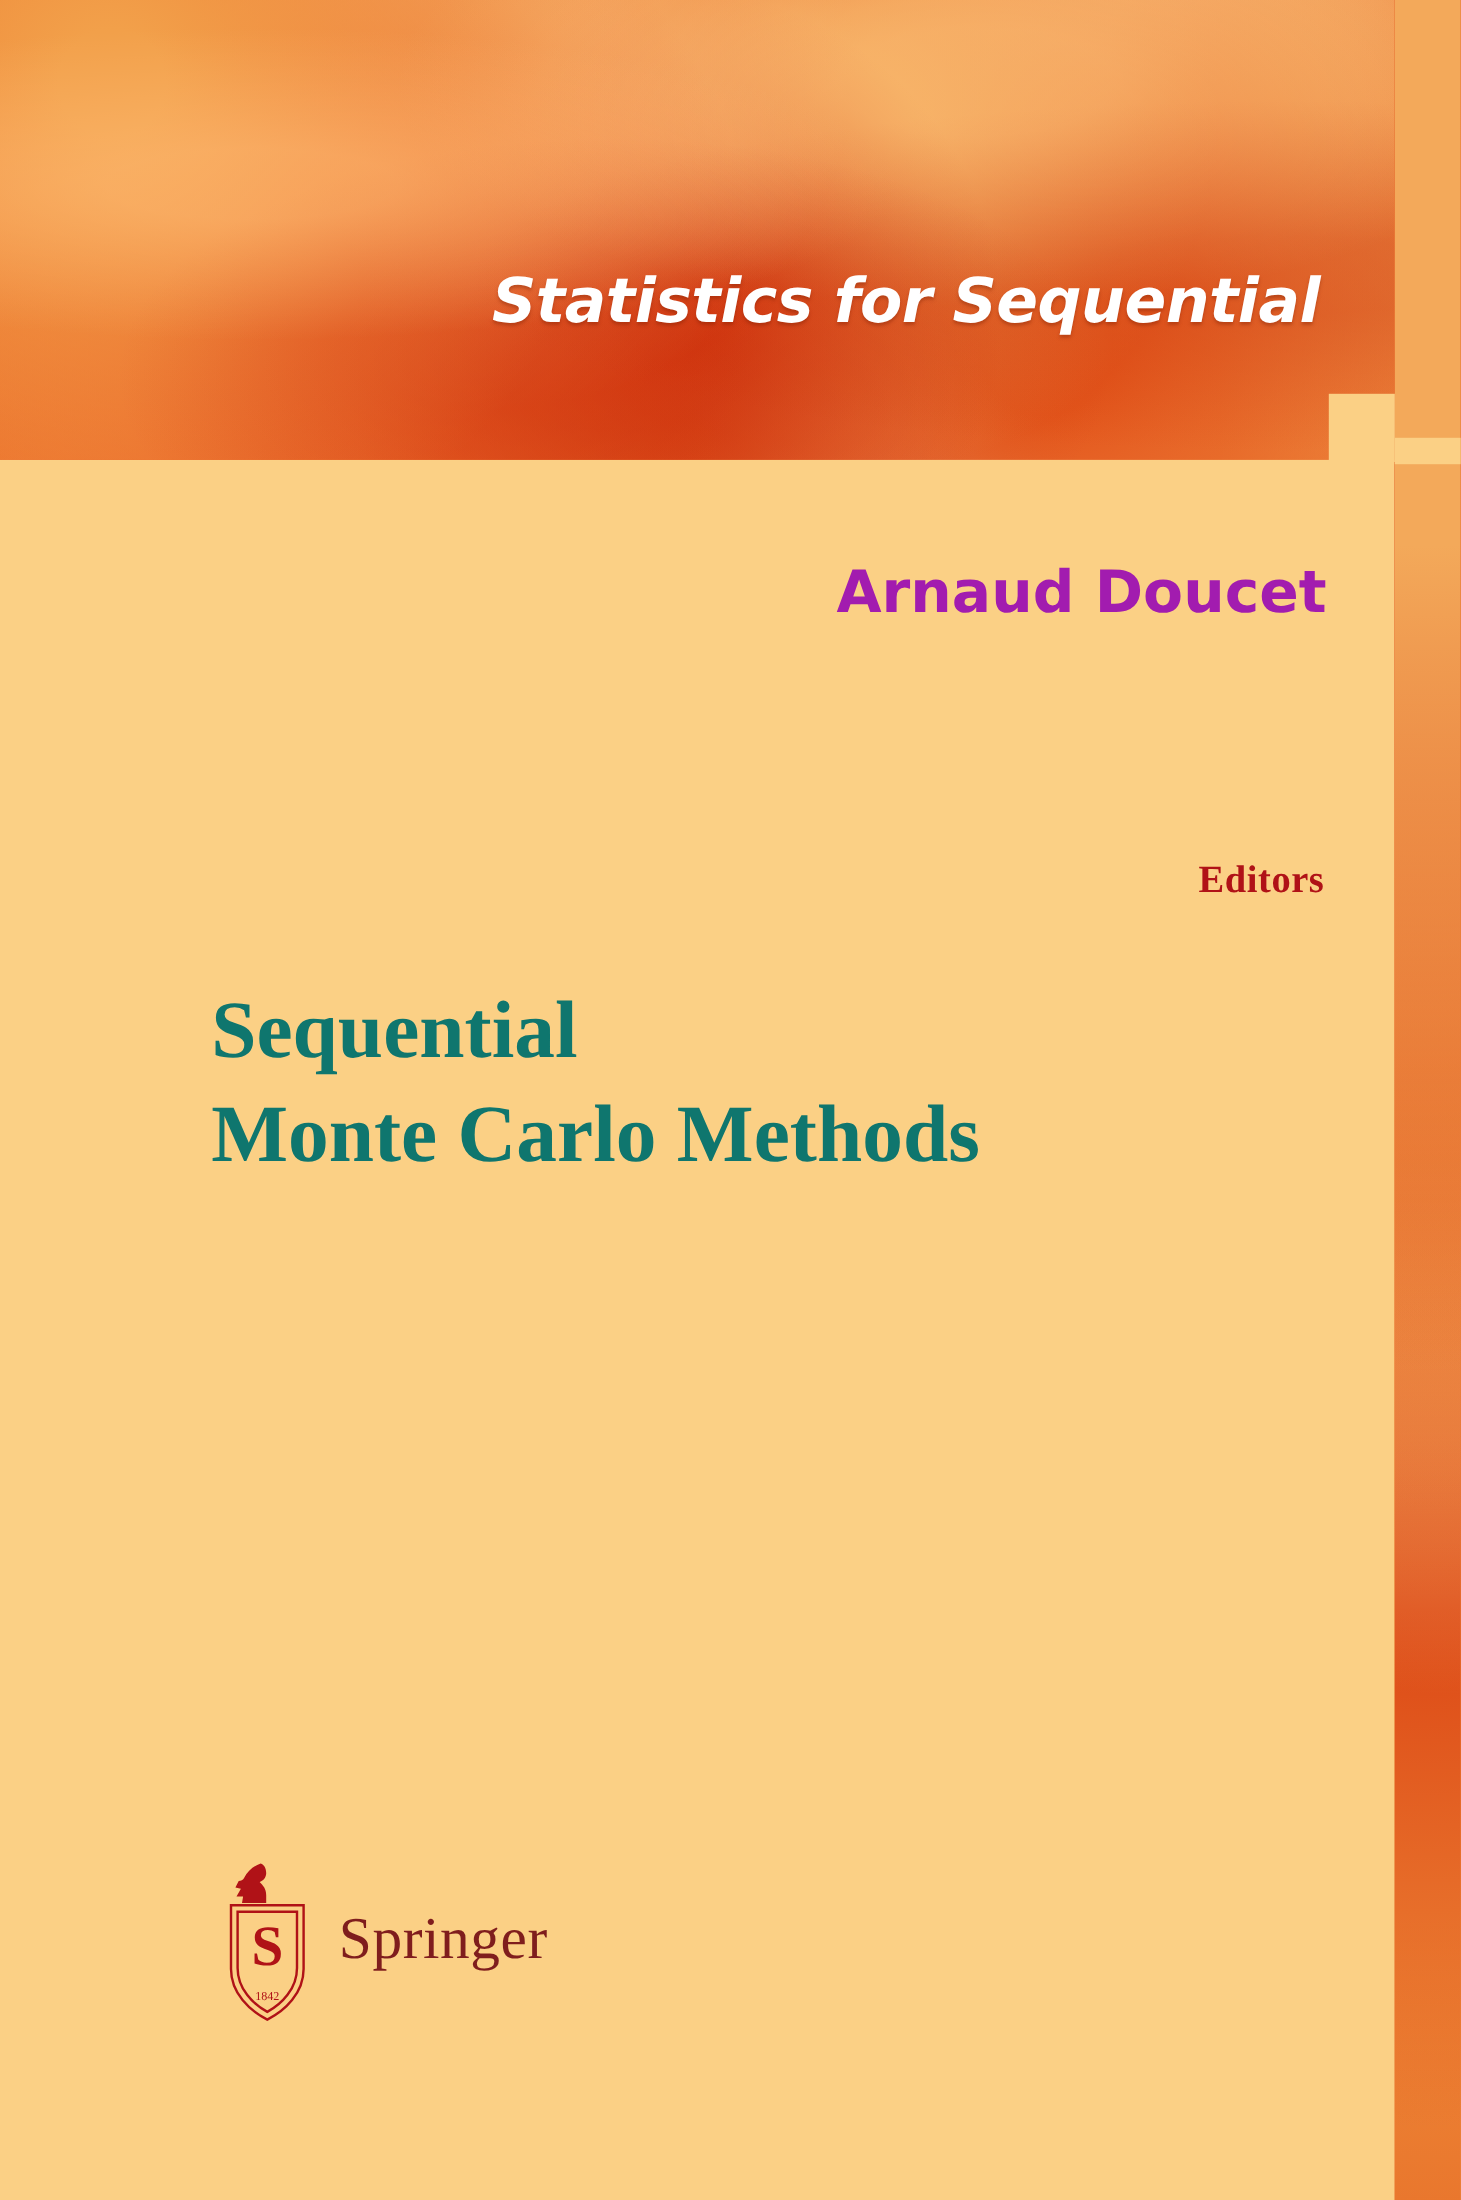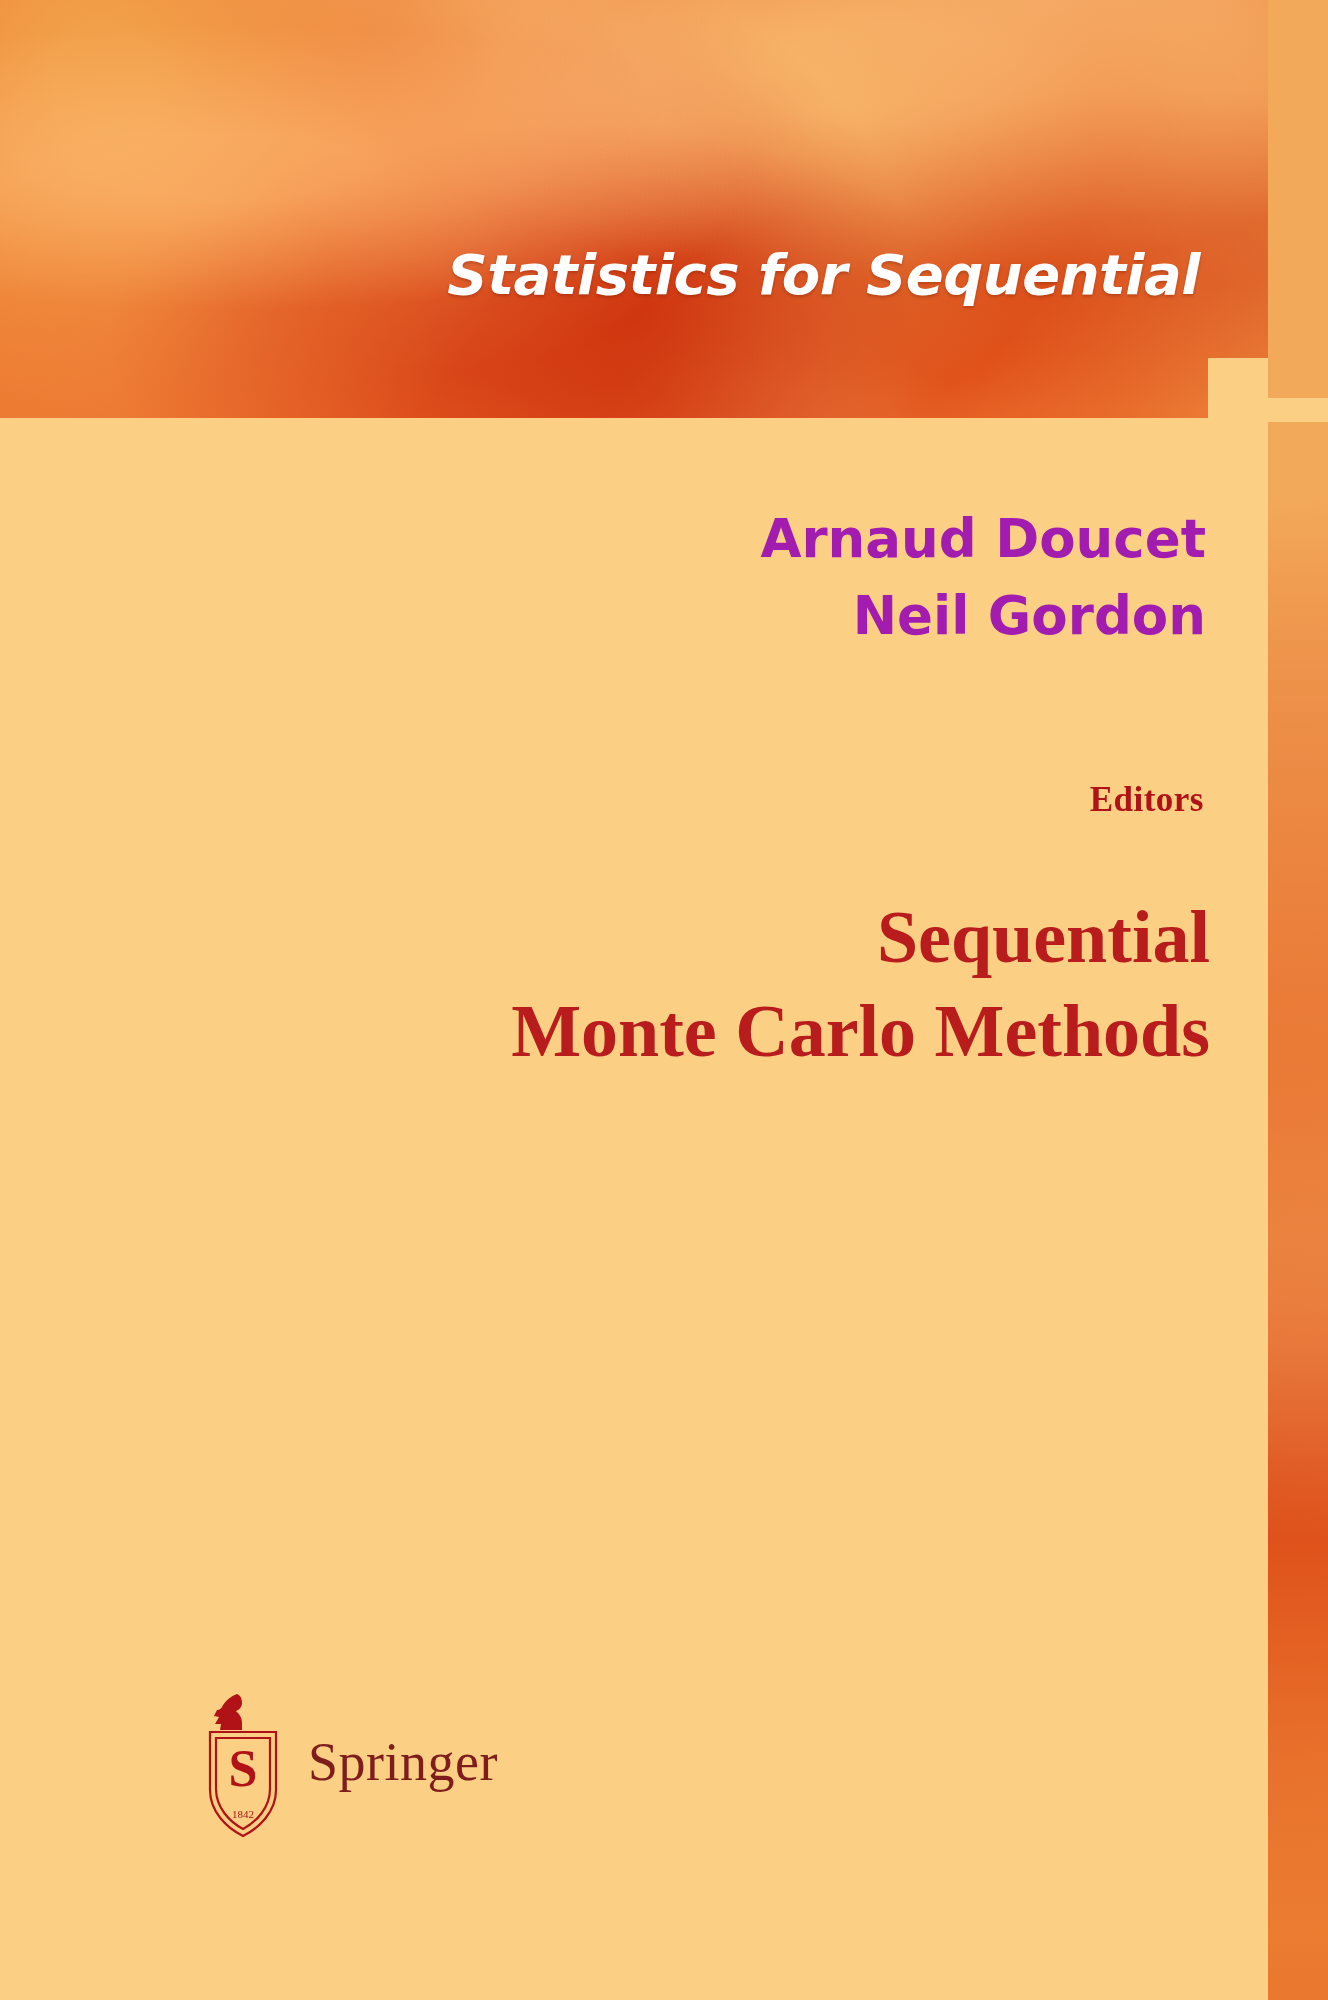--- a/index.html
+++ b/index.html
@@ -141,25 +141,25 @@
     color: #b01217;
     font-family: "Liberation Serif", serif;
     font-weight: bold;
     font-size: 35px;
     letter-spacing: 0.5px;
   }
 
   
   .book-title {
     position: absolute;
-    right: 118px;
+    right: 136px;
     top: 890px;
     width: 1000px;
-    text-align: right;
-    color: #b91c1c;
+    text-align: left;
+    color: #0f766e;
     font-family: "Liberation Serif", serif;
     font-weight: bold;
     font-size: 74px;
     line-height: 94px;
   }
   .book-title .line {
     display: block;
     white-space: nowrap;
   }
 
@@ -194,21 +194,20 @@
   <div class="right-strip"></div>
   <div class="notch"></div>
   <div class="notch-top"></div>
 
   <div class="series-title">
     <span class="line">Statistics for Sequential</span>
   </div>
 
   <div class="authors">
     <span class="author">Arnaud Doucet</span>
-    <span class="author">Neil Gordon</span>
   </div>
 
   <div class="editors-label">Editors</div>
 
   <div class="book-title">
     <span class="line">Sequential</span>
     <span class="line">Monte Carlo Methods</span>
   </div>
 
   <div class="publisher">

